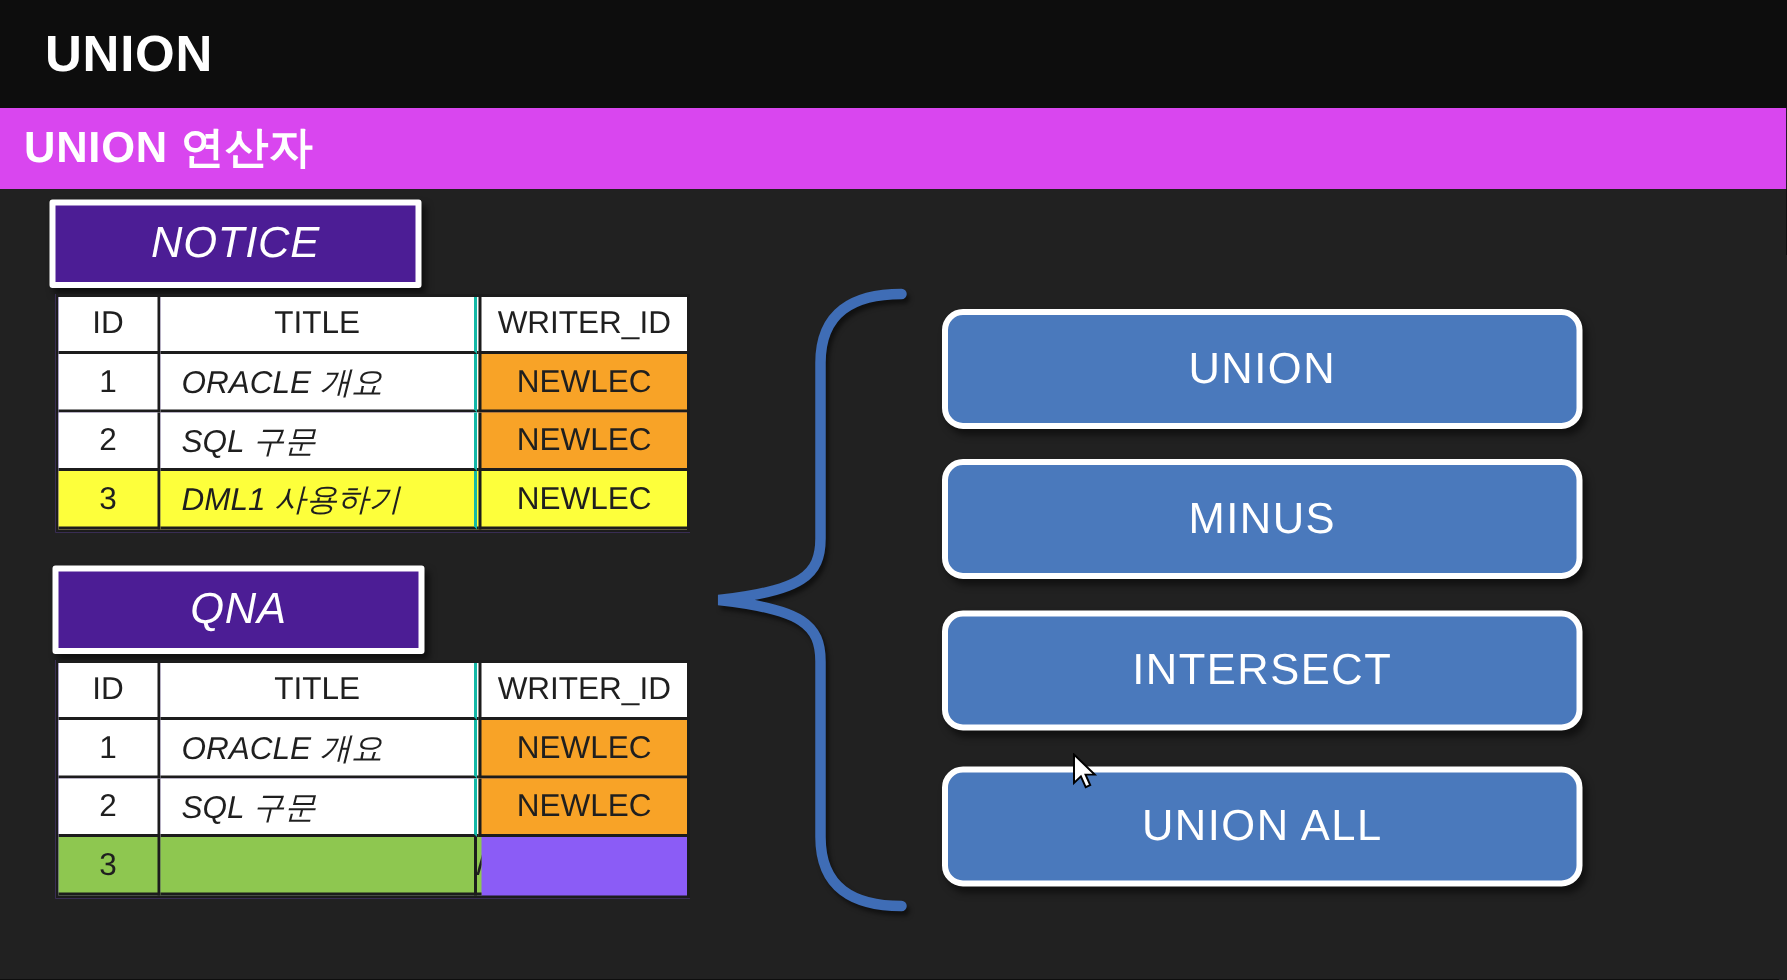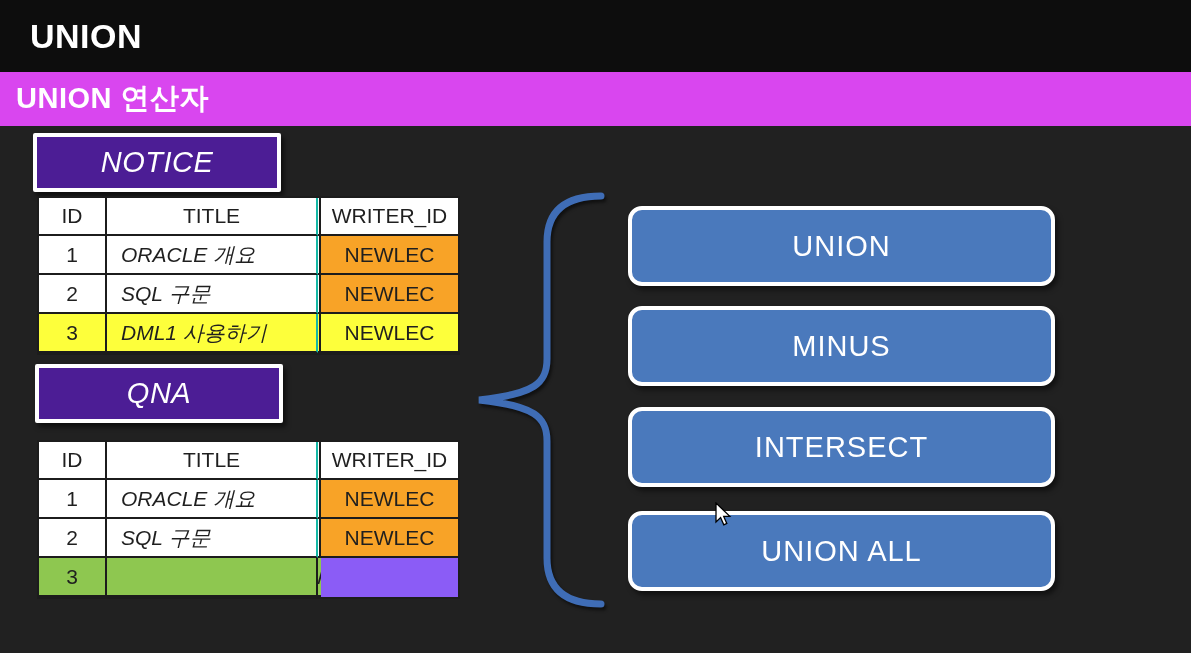--- a/index.html
+++ b/index.html
@@ -41,21 +41,21 @@
     width: 248px; height: 59px;
     background: #4c1d95;
     border: 4px solid #ffffff;
     border-radius: 2px;
     display: flex; align-items: center; justify-content: center;
     box-shadow: 3px 4px 5px rgba(0,0,0,0.55);
     font-style: italic;
   }
   .plate span { color: #ffffff; font-size: 29px; letter-spacing: 0.5px; }
   .plate.notice { left: 33px; top: 133px; }
-  .plate.qna    { left: 35px; top: 364px; justify-content: center; }
+  .plate.qna    { left: 35px; top: 377px; justify-content: center; }
 
   
   .dtable {
     position: absolute;
     display: grid;
     grid-template-columns: 68px 211px 3px 137px;
     grid-template-rows: 38px 39px 39px 39px;
     border: 2px solid #1c1c1c;
     background: #8b5cf6;
     width: 423px;

